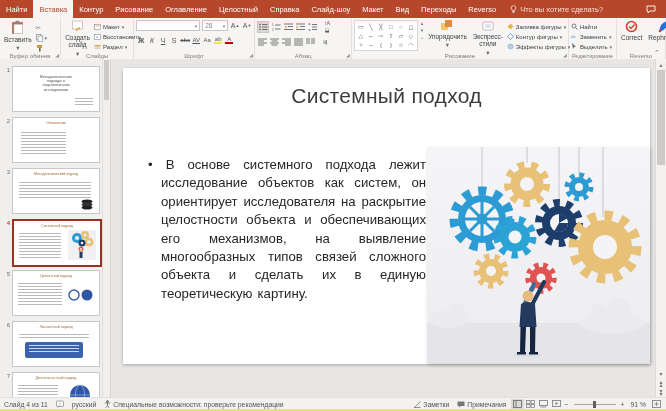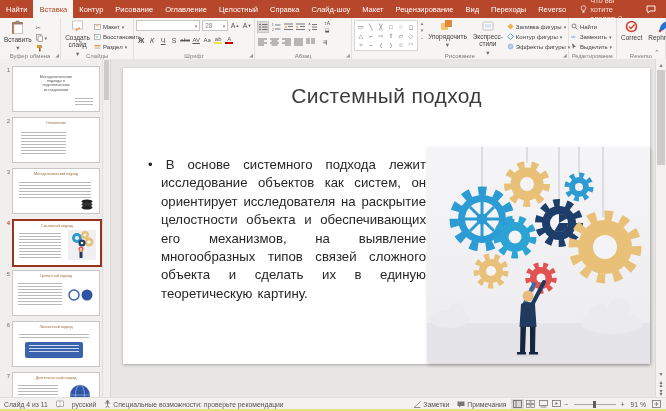--- a/index.html
+++ b/index.html
@@ -76,21 +76,20 @@
   <div class="titlebar">
     <div class="tab">Найти</div>
     <div class="tab active">Вставка</div>
     <div class="tab">Контур</div>
     <div class="tab">Рисование</div>
     <div class="tab">Оглавление</div>
     <div class="tab">Целостный</div>
     <div class="tab">Справка</div>
     <div class="tab">Слайд-шоу</div>
     <div class="tab">Макет</div>
-    <div class="tab">Рецензирование</div>
     <div class="tab">Вид</div>
     <div class="tab">Переходы</div>
     <div class="tab">Reverso</div>
     <div class="tellme">
       <span>
         <svg width="7" height="9" viewBox="0 0 7 9">
             <circle cx="3.5" cy="3" r="2.4" fill="none" stroke="#f6ded6" stroke-width=".8"></circle>
             <rect x="2.5" y="5.6" width="2" height="2.2" fill="#f6ded6"></rect>
           </svg>
       </span>

